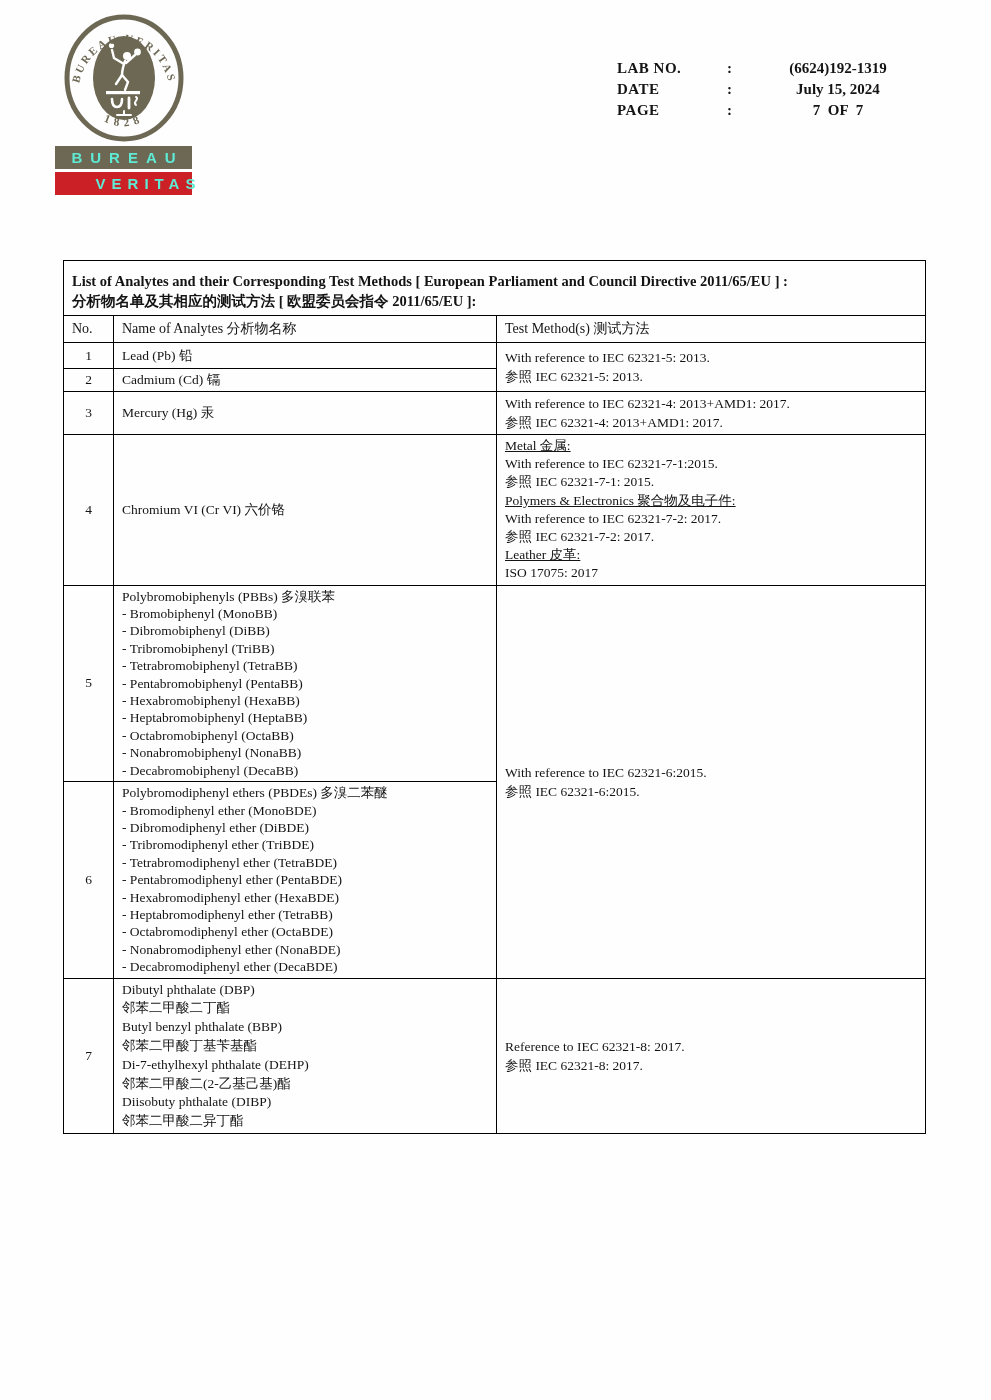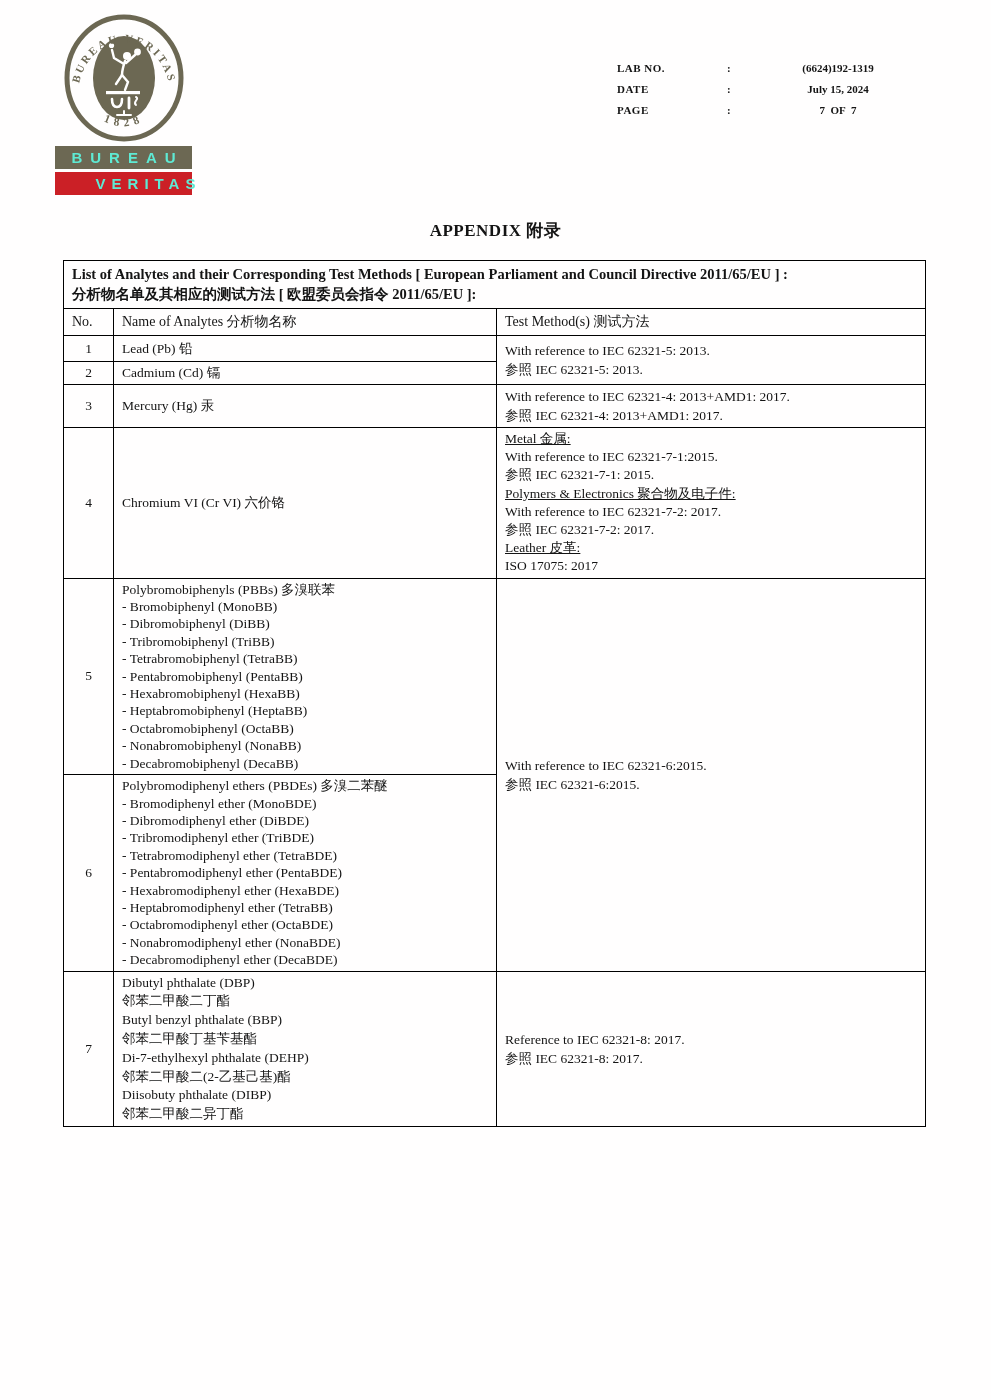--- a/index.html
+++ b/index.html
@@ -16,39 +16,39 @@
     height:23px; display:flex; align-items:center; justify-content:center;
     color:#5eead4; font-family:"Liberation Sans","DejaVu Sans",sans-serif;
     font-weight:bold; font-size:15px; letter-spacing:8px; text-indent:8px;
   }
   .bar.b1 { background:#6c6853; margin-bottom:3px; }
   .bar.b2 { background:#cb2026; letter-spacing:6px; text-indent:6px;padding-left:44px; }
 
   
   .labinfo {
     position:absolute; right:76px; top:58px; width:298px;
-    font-weight:bold; font-size:11px;
+    font-weight:bold; font-size:15px;
   }
   .labrow { display:grid; grid-template-columns:110px 34px 1fr; line-height:21px; }
   .labrow .lbl { letter-spacing:0.5px; }
   .labrow .val { text-align:center; white-space:pre; }
 
   
   .title {
     position:absolute; top:219px; left:0; width:100%; margin:0;
     text-align:center; font-size:17px; font-weight:bold; letter-spacing:0.5px;
   }
 
   
   table.apx {
     position:absolute; left:63px; top:260px; width:862px;
     border-collapse:collapse; table-layout:fixed; font-size:13.5px;
   }
   table.apx td { border:1.5px solid #000; padding:2px 8px; vertical-align:middle; }
-  tr.caption td { font-weight:bold; font-size:14.5px; line-height:20px; padding:3px 8px 4px 8px; }
+  tr.caption td { font-weight:bold; font-size:14.5px; line-height:20px; padding:10px 8px 4px 8px; }
   tr.colhead td { font-size:14px; padding:4px 8px; }
   td.no-cell { text-align:center; }
   td.list-cell { vertical-align:top; padding:1px 8px 3px 8px; line-height:17.4px; }
   tr.r7 td.list-cell { line-height:18.8px; }
   td.method-cell { padding:2px 10px; line-height:19px; }
   td.method-cell.tall { line-height:18.2px;margin-left:28px; }
   tr.r1 { height:26px; } tr.r2 { height:23px; } tr.r3 { height:38px; }
   .u { text-decoration:underline; }
 </style>
 </head>
@@ -101,21 +101,20 @@
       <span class="sep">:</span>
       <span class="val">July 15, 2024</span>
     </div>
     <div class="labrow">
       <span class="lbl">PAGE</span>
       <span class="sep">:</span>
       <span class="val">7  OF  7</span>
     </div>
   </div>
 
-  <h1 class="title">APPENDIX 附录</h1>
 
   <table class="apx">
     <colgroup>
       <col style="width:50px">
         <col style="width:383px">
         <col style="width:429px">
     </colgroup>
     <tbody>
       <tr class="caption">
         <td colspan="3">

